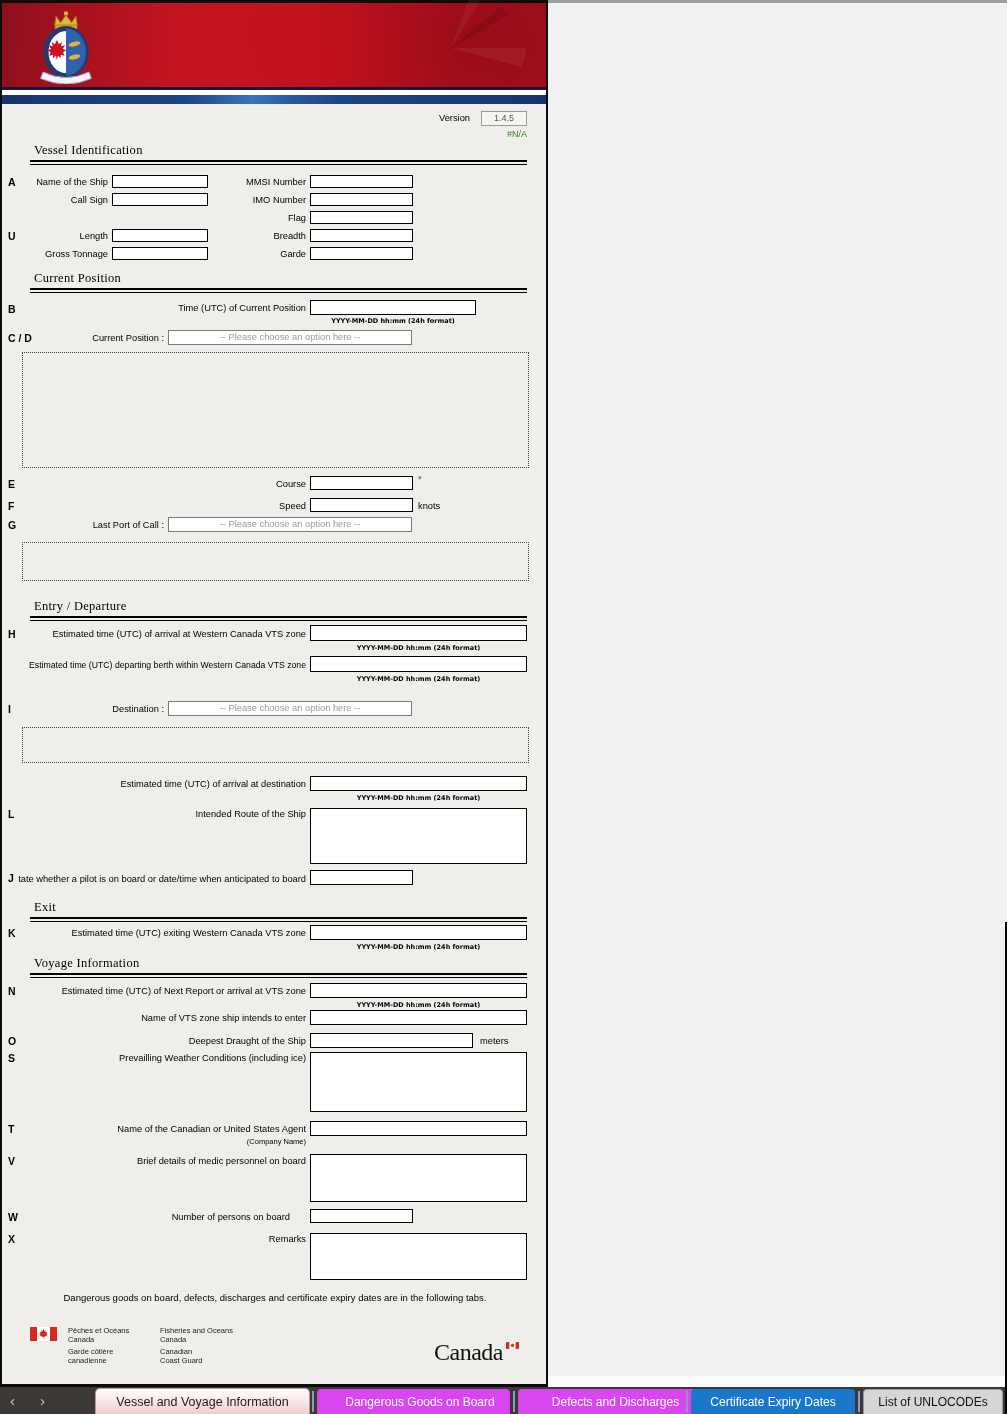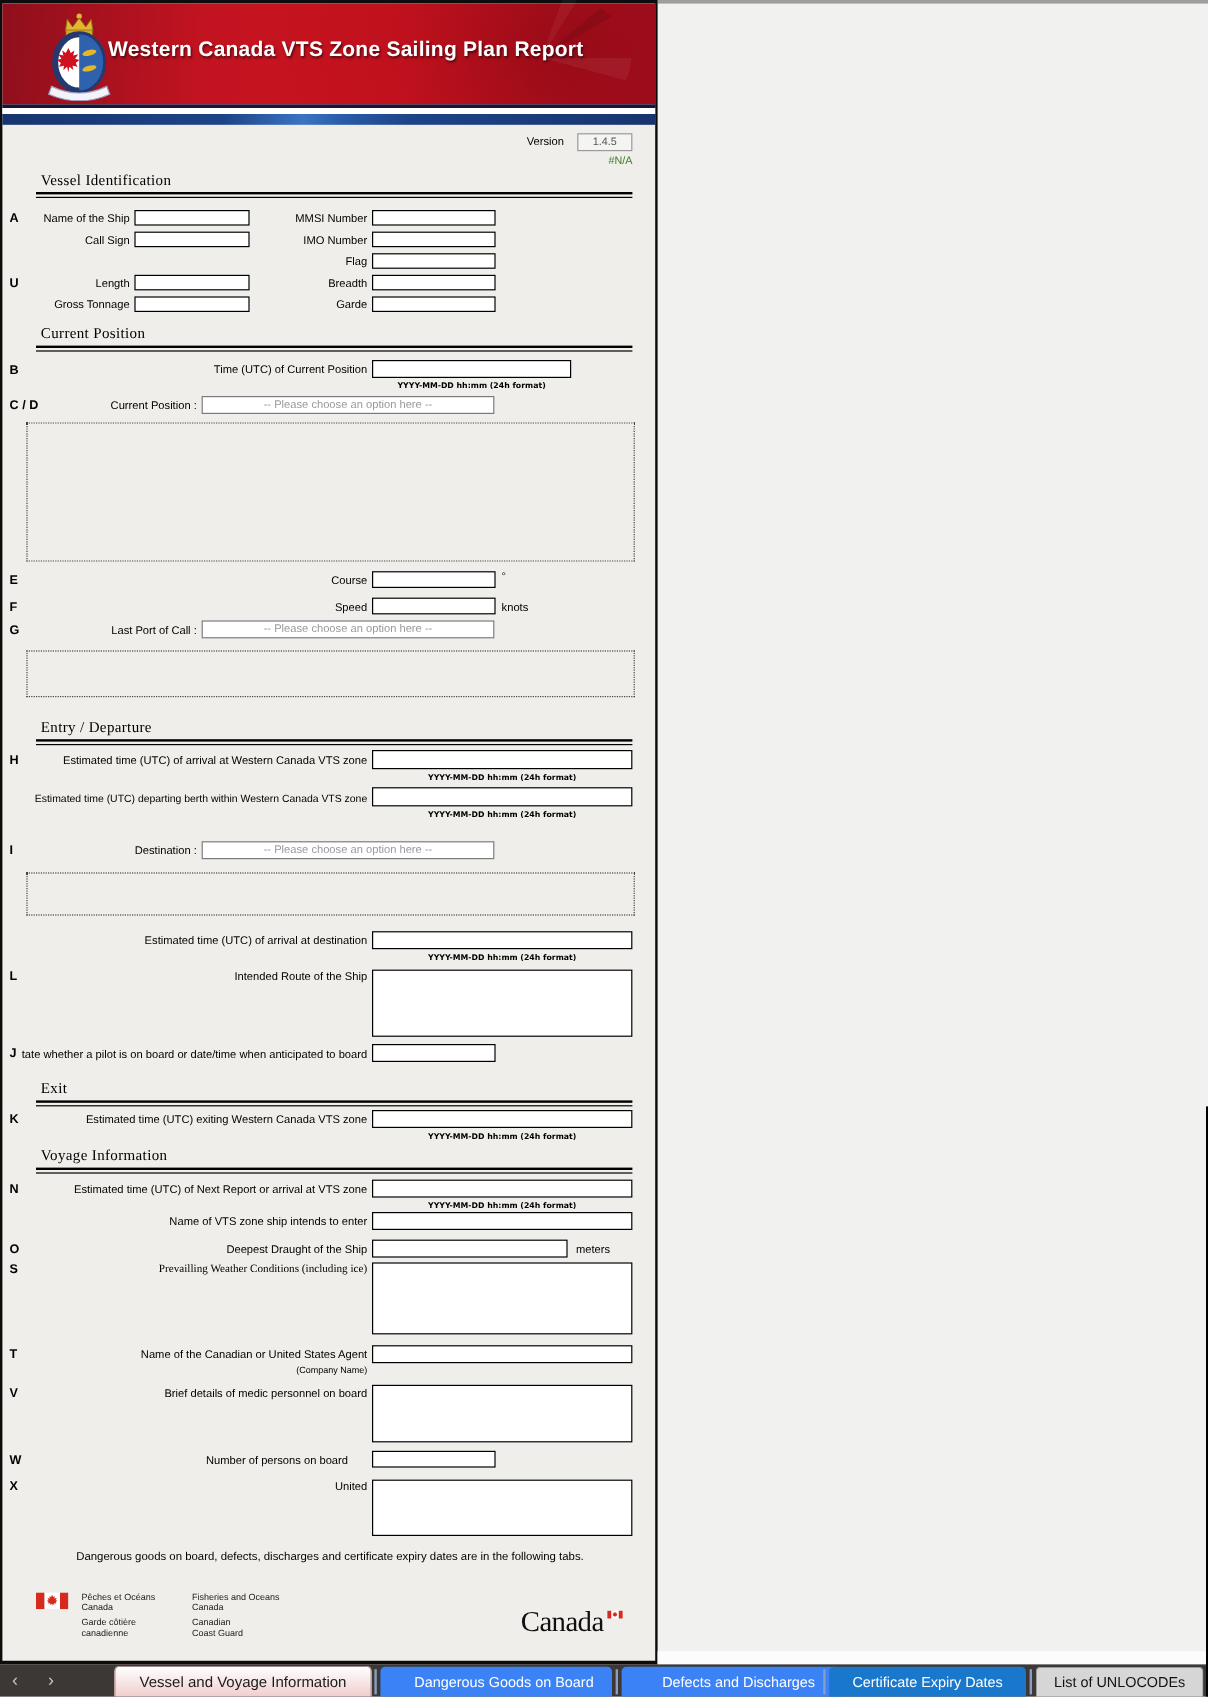--- a/index.html
+++ b/index.html
@@ -48,21 +48,21 @@
   #na{color:#3f7d28;font-size:9px;}
   
   .gov{position:absolute;font-size:7.5px;line-height:9.5px;color:#222;}
   #wordmark{left:434px;top:1339px;font-family:"Liberation Serif",serif;font-size:24px;color:#101010;letter-spacing:-.5px;}
   #note{left:30px;top:1292px;width:490px;text-align:center;font-size:9.5px;}
   
   #tabbar{left:0;top:1387px;width:1007px;height:27px;background:#3b3835;}
   .navarrow{position:absolute;top:1390px;font-size:15px;color:#c9c9c9;line-height:22px;cursor:default;}
   .tab{position:absolute;top:1389px;height:25px;border-radius:4px 4px 0 0;color:#fff;
        font-size:12px;display:flex;align-items:center;justify-content:center;box-sizing:border-box;}
-  .tab-dark{background:#3b82f6;padding-left:13px;}
+  .tab-dark{background:#d946ef;padding-left:13px;}
   .tab-bright{background:#1a78cc;}
   .tab-light{background:#d6d6d6;color:#111;border:1px solid #9a9a9a;border-bottom:none;}
   #tab-active{top:1388px;height:26px;background:linear-gradient(#ffffff,#f0cdcd);color:#1b1b1b;
        font-size:12.5px;border:1px solid #b89a9a;border-bottom:none;border-radius:5px 5px 0 0;}
   .tab-sep{position:absolute;top:1391px;width:2px;height:21px;background:#8b9dc3;}
   #rightline{left:1005px;top:922px;width:2px;height:492px;background:#000;}
   #whitestrip{left:548px;top:1376px;width:459px;height:11px;background:#fcfcfc;}
 </style>
 </head>
 <body>
@@ -82,21 +82,20 @@
     <path d="M20 6 l4.5 6.5 L30 5 l5.5 7.5 L40 6 l1.5 10 h-23 z" fill="#e3b62f" stroke="#8a6d1a" stroke-width="0.8"></path>
     <rect x="19" y="15" width="22" height="4.5" fill="#d9a627" stroke="#8a6d1a" stroke-width="0.6"></rect>
     <ellipse cx="30" cy="42" rx="20" ry="23.5" fill="#ffffff" stroke="#243a6e" stroke-width="5"></ellipse>
     <path d="M30 18.5 a20 23.5 0 0 1 0 47 Z" fill="#2e62ae"></path>
     <ellipse cx="38.5" cy="34" rx="6" ry="2.3" fill="#e3b62f" transform="rotate(-14 38.5 34)"></ellipse>
     <ellipse cx="38.5" cy="47" rx="6" ry="2.3" fill="#e3b62f" transform="rotate(-14 38.5 47)"></ellipse>
     <path d="M21 30 l2 4.2 3-2.1 -1 4.2 4.2-1 -2.6 3.6 3.6 1.1 -3.1 2.6 1.5 3.1 -4.1-1 .5 3.6 -3.1-2.6 -1 4.6 -1-4.6 -3.1 2.6 .5-3.6 -4.1 1 1.5-3.1 -3.1-2.6 3.6-1.1 -2.6-3.6 4.2 1 -1-4.2 3 2.1 z" fill="#cf1220"></path>
     <path d="M7 62 q23 11 46 0 l2.4 6.5 q-25 11 -50.8 0 z" fill="#f2f4fa" stroke="#9aa4c4" stroke-width="1"></path>
   </svg>
 
-  <div class="abs" id="title">Western Canada VTS Zone Sailing Plan Report</div>
 
   <span class="lbl" style="right:537px;top:113px;">Version</span>
   <div class="abs" id="verbox">1.4.5</div>
   <span class="lbl" id="na" style="right:480px;top:129px;margin-left:43px;">#N/A</span>
 
   <div class="sec-title" style="left:34px;top:143px;">Vessel Identification</div>
   <div class="sec-rule" style="top:160px;"></div>
 
   <span class="letter" style="left:8px;top:176px;">A</span>
   <span class="lbl" style="right:899px;top:177px;">Name of the Ship</span>
@@ -201,38 +200,38 @@
 
   <span class="lbl" style="right:701px;top:1013px;">Name of VTS zone ship intends to enter</span>
   <input class="inp" style="left: 310px; top: 1010px; width: 217px; height: 15px;" type="text">
 
   <span class="letter" style="left:8px;top:1035px;">O</span>
   <span class="lbl" style="right:701px;top:1036px;">Deepest Draught of the Ship</span>
   <input class="inp" style="left: 310px; top: 1033px; width: 163px; height: 15px;" type="text">
   <span class="unit" style="left:480px;top:1036px;">meters</span>
 
   <span class="letter" style="left:8px;top:1052px;">S</span>
-  <span class="lbl" style="right:701px;top:1053px;font-family:Liberation Serif, serif;">Prevailling Weather Conditions (including ice)</span>
+  <span class="lbl" style="right:701px;top:1053px;">Prevailling Weather Conditions (including ice)</span>
   <textarea class="ta" style="left: 310px; top: 1052px; width: 217px; height: 60px;"></textarea>
 
   <span class="letter" style="left:8px;top:1123px;">T</span>
   <span class="lbl" style="right:701px;top:1124px;">Name of the Canadian or United States Agent</span>
   <input class="inp" style="left: 310px; top: 1121px; width: 217px; height: 15px;" type="text">
   <span class="lbl" style="right:701px;top:1137px;font-size:7.5px;">(Company Name)</span>
 
   <span class="letter" style="left:8px;top:1155px;">V</span>
   <span class="lbl" style="right:701px;top:1156px;">Brief details of medic personnel on board</span>
   <textarea class="ta" style="left: 310px; top: 1154px; width: 217px; height: 48px;"></textarea>
 
   <span class="letter" style="left:8px;top:1211px;">W</span>
   <span class="lbl" style="right:717px;top:1212px;">Number of persons on board</span>
   <input class="inp" style="left: 310px; top: 1209px; width: 103px; height: 14px;" type="text">
 
   <span class="letter" style="left:8px;top:1233px;">X</span>
-  <span class="lbl" style="right:701px;top:1234px;">United</span>
+  <span class="lbl" style="right:701px;top:1234px;">Remarks</span>
   <textarea class="ta" style="left: 310px; top: 1233px; width: 217px; height: 47px;"></textarea>
 
   <div class="abs" id="note">Dangerous goods on board, defects, discharges and certificate expiry dates are in the following tabs.</div>
 
   <svg class="abs" style="left:30px;top:1327px;" width="27" height="14" viewBox="0 0 27 14">
     <rect width="27" height="14" fill="#fff"></rect>
     <rect width="7" height="14" fill="#d52b1e"></rect>
     <rect x="20" width="7" height="14" fill="#d52b1e"></rect>
     <path transform="translate(8.5,1.5) scale(1.1)" fill="#d52b1e" d="M4.5 .5 L5.3 2.2 6.6 1.5 6.2 3.2 8 2.9 7.1 4.5 8.6 5 7.2 6 7.7 7.1 5.9 6.8 6.1 8.2 4.9 7.3 4.5 9 4.1 7.3 2.9 8.2 3.1 6.8 1.3 7.1 1.8 6 .4 5 1.9 4.5 1 2.9 2.8 3.2 2.4 1.5 3.7 2.2 Z"></path>
   </svg>

